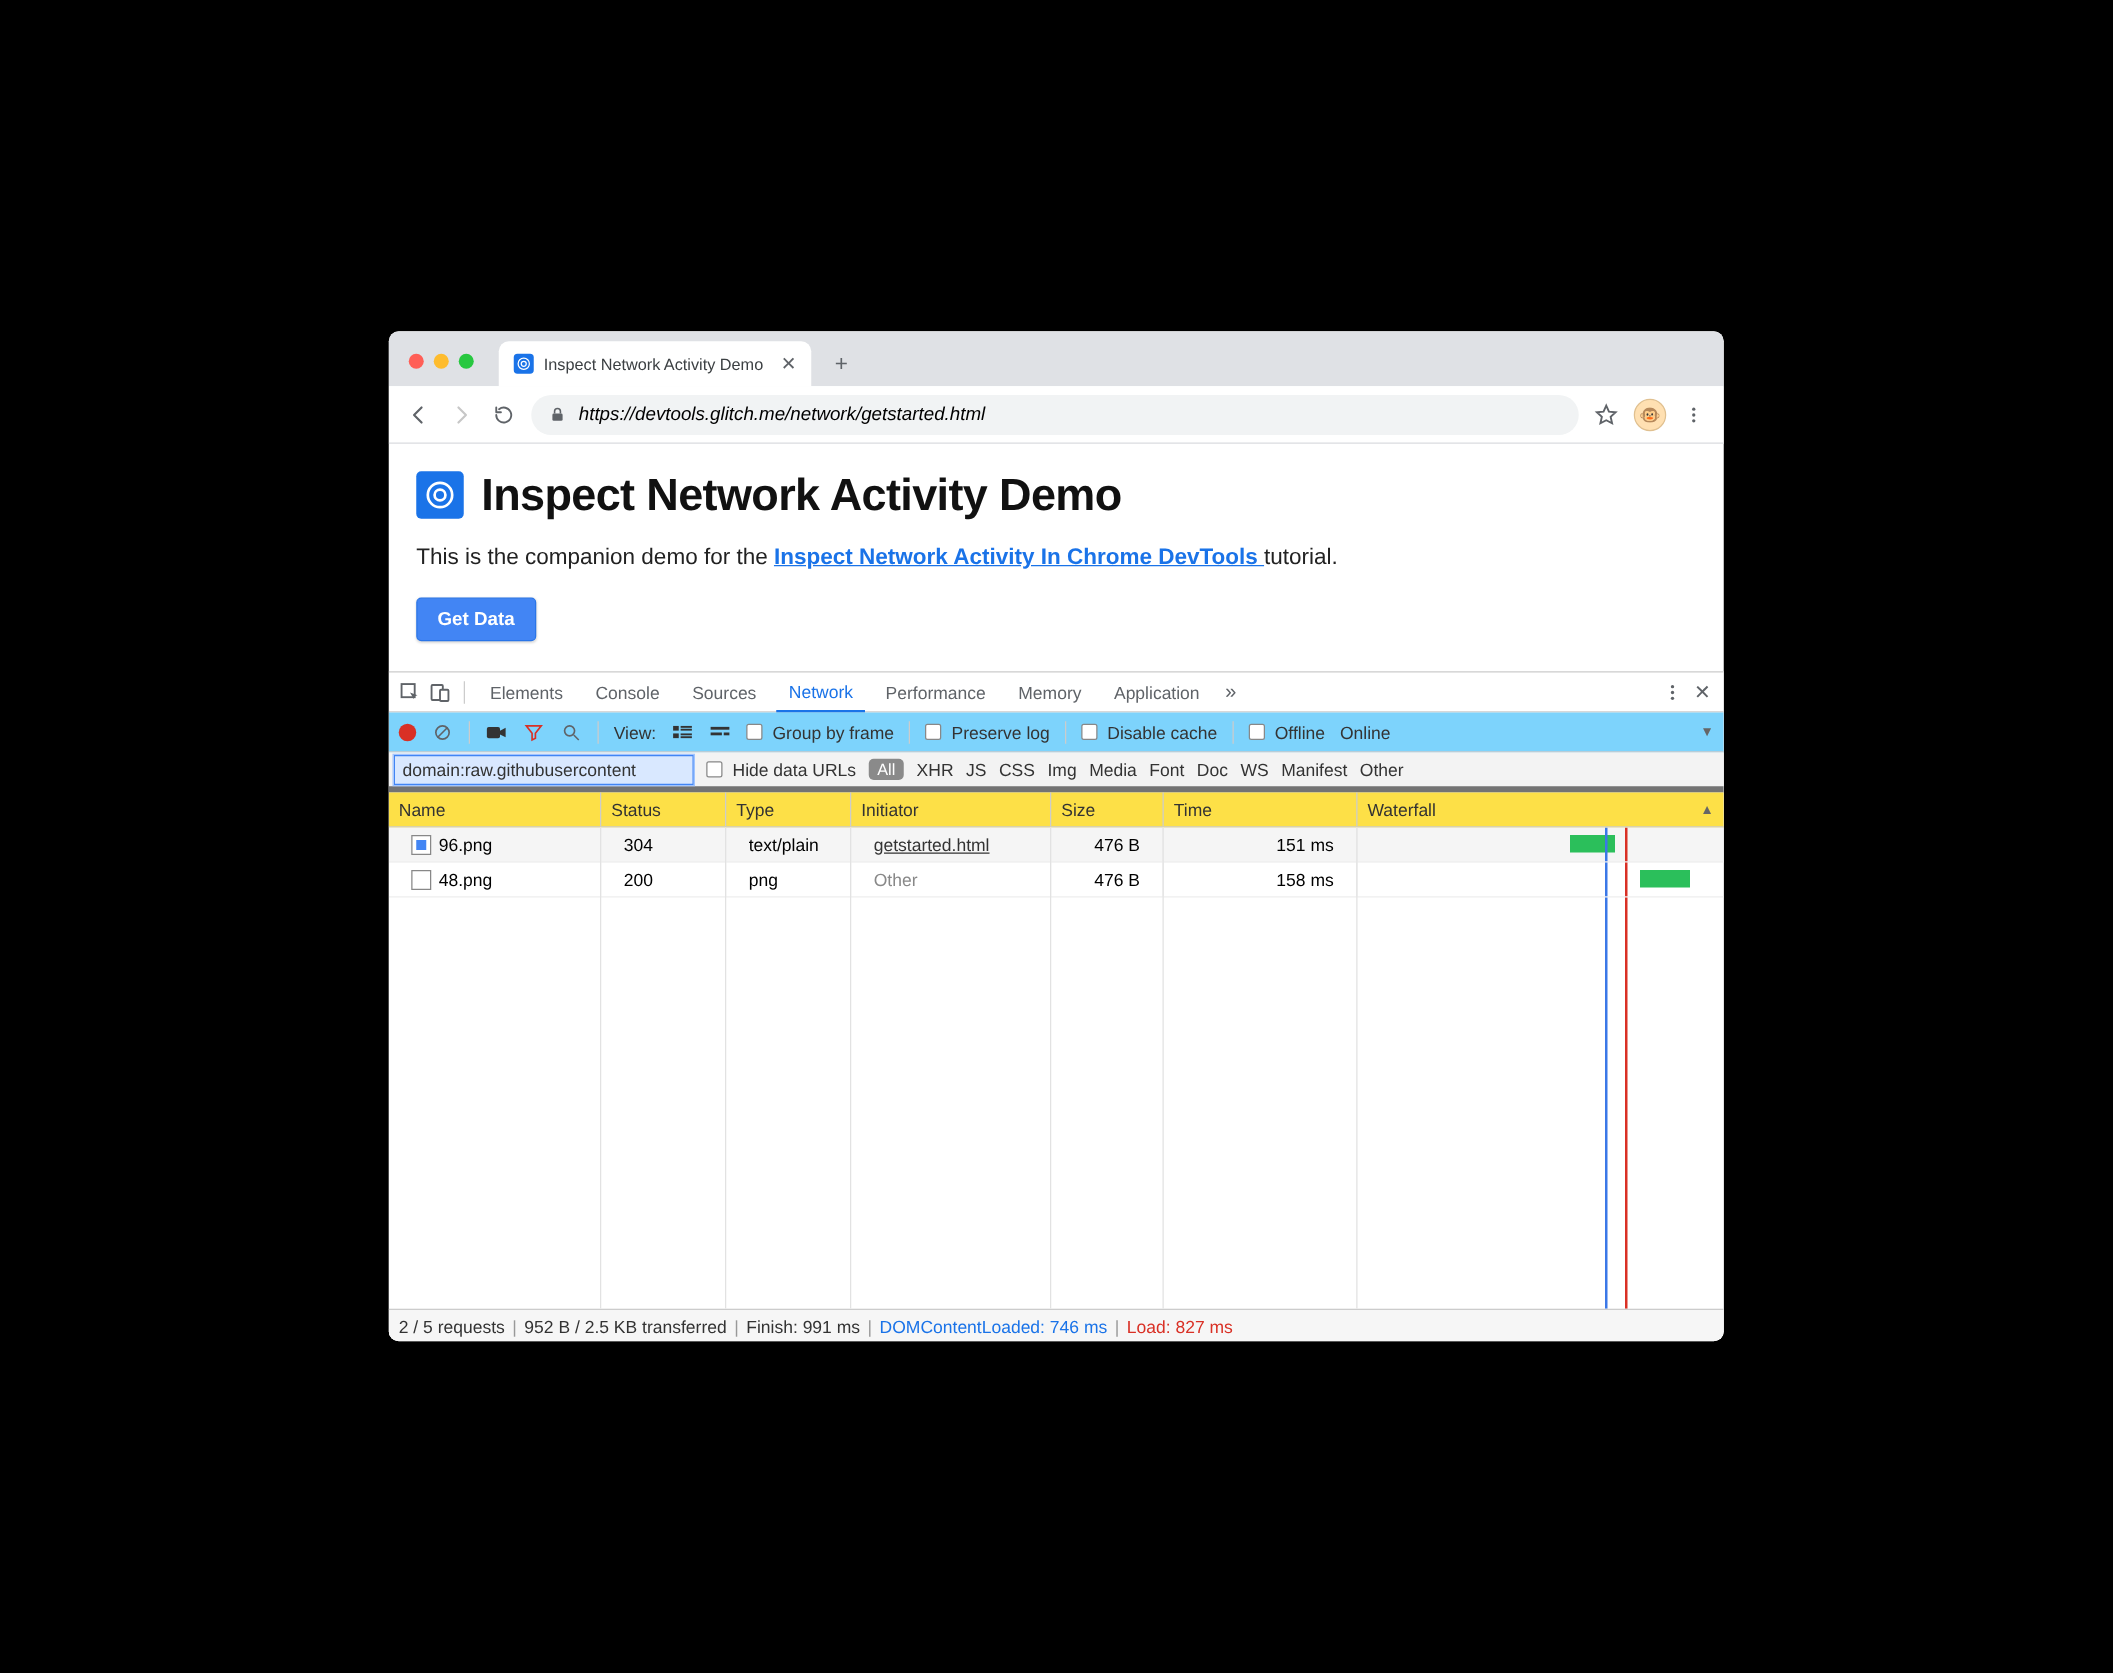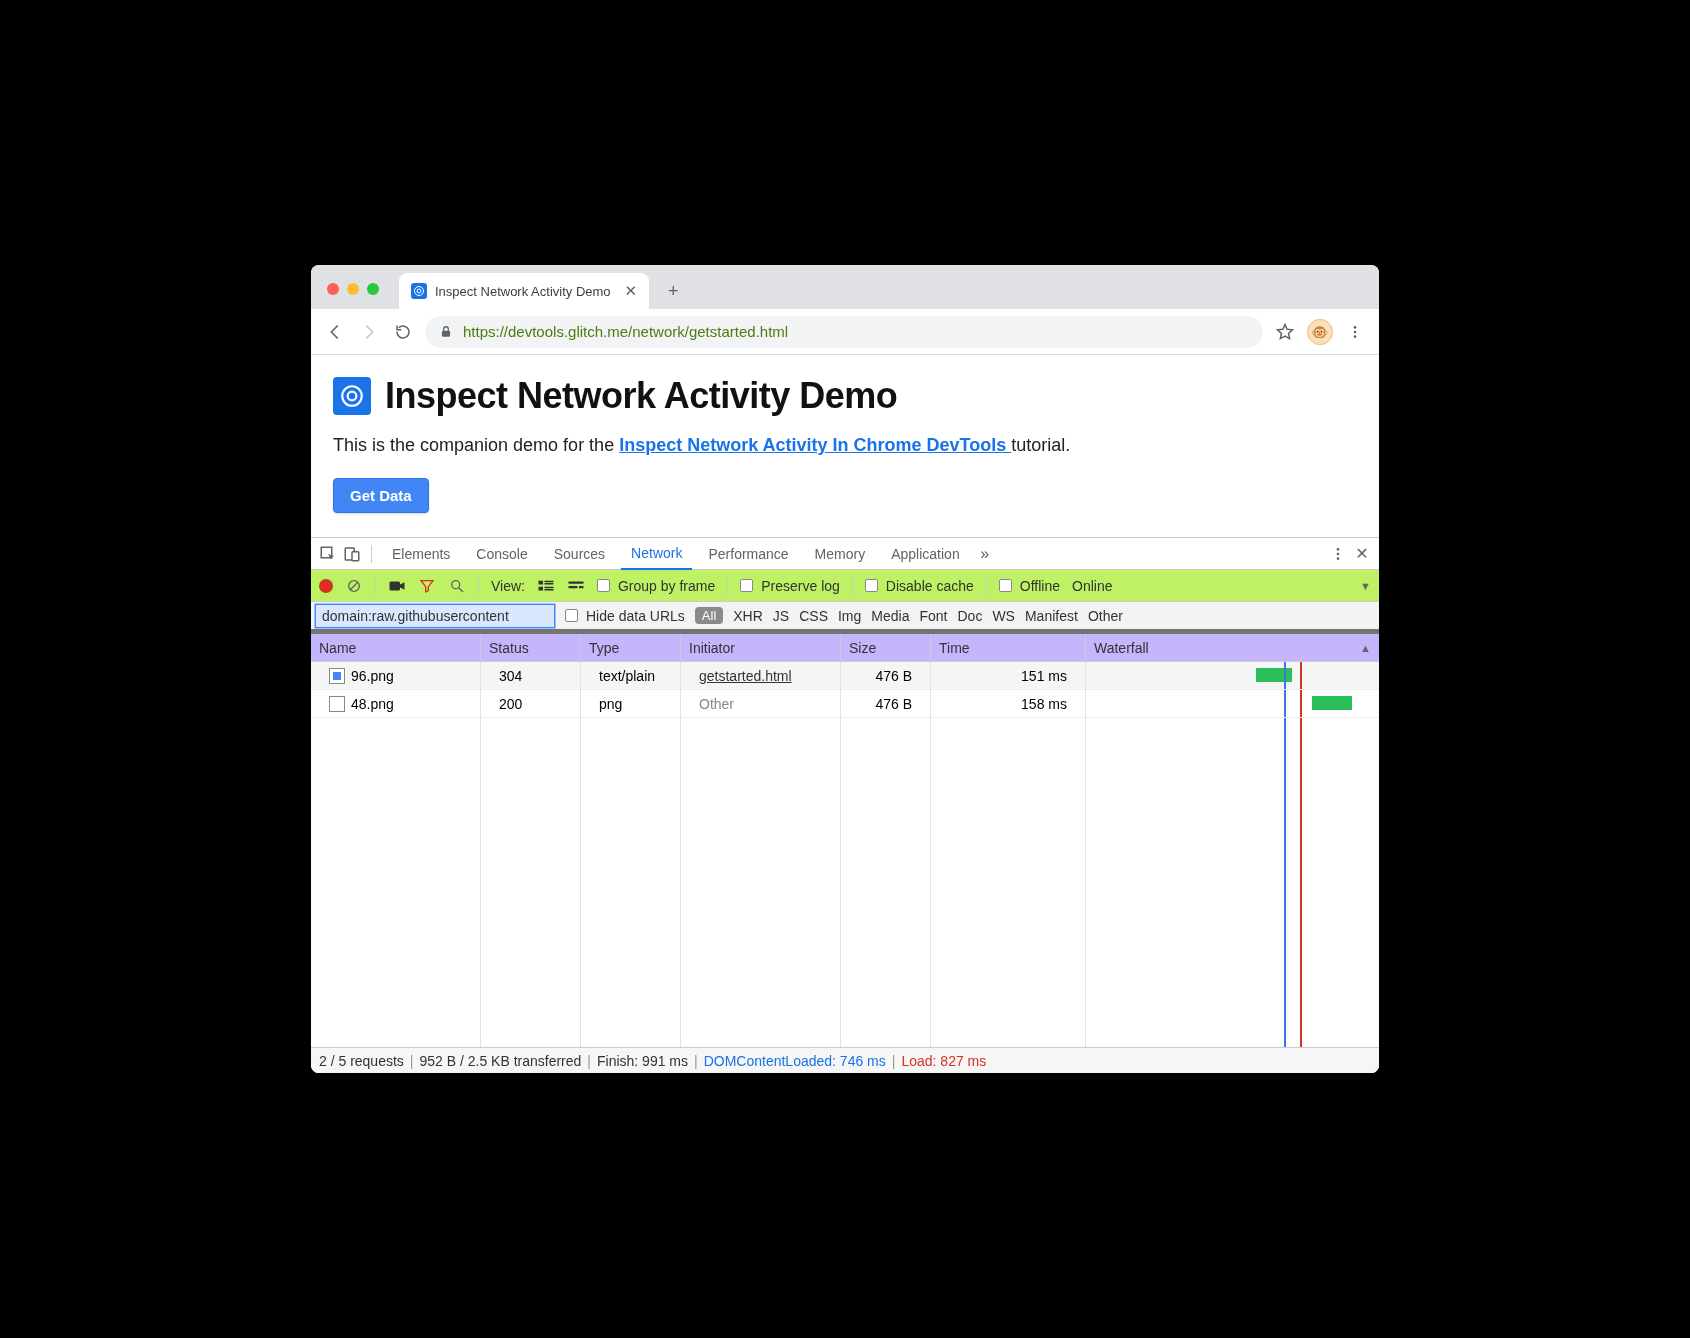--- a/index.html
+++ b/index.html
@@ -77,22 +77,23 @@
   .nav-icon.disabled { color:#bdbdbd; }
   .omnibox {
     flex:1;
     height:32px;
     background:#f1f3f4;
     border-radius:16px;
     display:flex;
     align-items:center;
     padding:0 14px;
     gap:10px;
-    color:#4d7c0f;
+    color:#000000;
     font-size:15px;
+    font-style:italic;
   }
   .lock-icon { color:#5f6368; }
   .avatar { width:26px; height:26px; border-radius:50%; background:#ffe0b2; border:1px solid #e0c090; display:flex; align-items:center; justify-content:center; font-size:14px; }
   
   .page {
     padding: 20px 22px 24px 22px;
   }
   .page-head { display:flex; align-items:center; gap:14px; margin-bottom:18px; }
   .page-icon { width:38px; height:38px; border-radius:4px; background:#1a73e8; display:flex; align-items:center; justify-content:center; }
   .page-icon svg { width:26px; height:26px; }
@@ -131,21 +132,21 @@
   
   .net-bar {
     height:32px;
     border-bottom:1px solid #ccc;
     display:flex;
     align-items:center;
     padding:0 8px;
     gap:12px;
     font-size:14px;
     color:#333;
-    background:#bef264;
+    background:#7dd3fc;
   }
   .rec { width:14px; height:14px; border-radius:50%; background:#d93025; }
   .net-bar .sep { width:1px; height:18px; background:#ccc; }
   .funnel { color:#d93025; }
   .chk { width:13px; height:13px; border:1px solid #888; border-radius:2px; background:#fff; display:inline-block; vertical-align:middle; margin-right:4px; }
   .net-bar label, .filter-row label { display:flex; align-items:center; gap:4px;text-align:center; }
   .net-bar .right { margin-left:auto; }
   
   .filter-row {
     height:32px;
@@ -170,21 +171,21 @@
   }
   .pill { background:#8a8a8a; color:#fff; border-radius:4px; padding:1px 7px; font-size:13px; }
   .ftype { color:#333; }
   
   .net-table { flex:1; display:flex; flex-direction:column; min-height:0; }
   .thead, .trow {
     display:grid;
     grid-template-columns: 170px 100px 100px 160px 90px 155px 1fr;
     font-size:14px;
   }
-  .thead { background:#c4b5fd; border-bottom:1px solid #ccc; height:28px; }
+  .thead { background:#fde047; border-bottom:1px solid #ccc; height:28px; }
   .thead > div { padding:4px 8px; border-right:1px solid #ccc; color:#333; display:flex; align-items:center; }
   .thead > div:last-child { border-right:none; justify-content:space-between; }
   .tbody { flex:1; position:relative; overflow:hidden; }
   .trow { height:28px; border-bottom:1px solid #eee; }
   .trow > div { padding:4px 18px; border-right:1px solid #eee; display:flex; align-items:center; }
   .trow > div:last-child { border-right:none; padding:0; position:relative; }
   .trow.sel { background:#f5f5f5; }
   .num { justify-content:flex-end !important; }
   .init-link { color:#333; text-decoration:underline; }
   .init-other { color:#888; }

